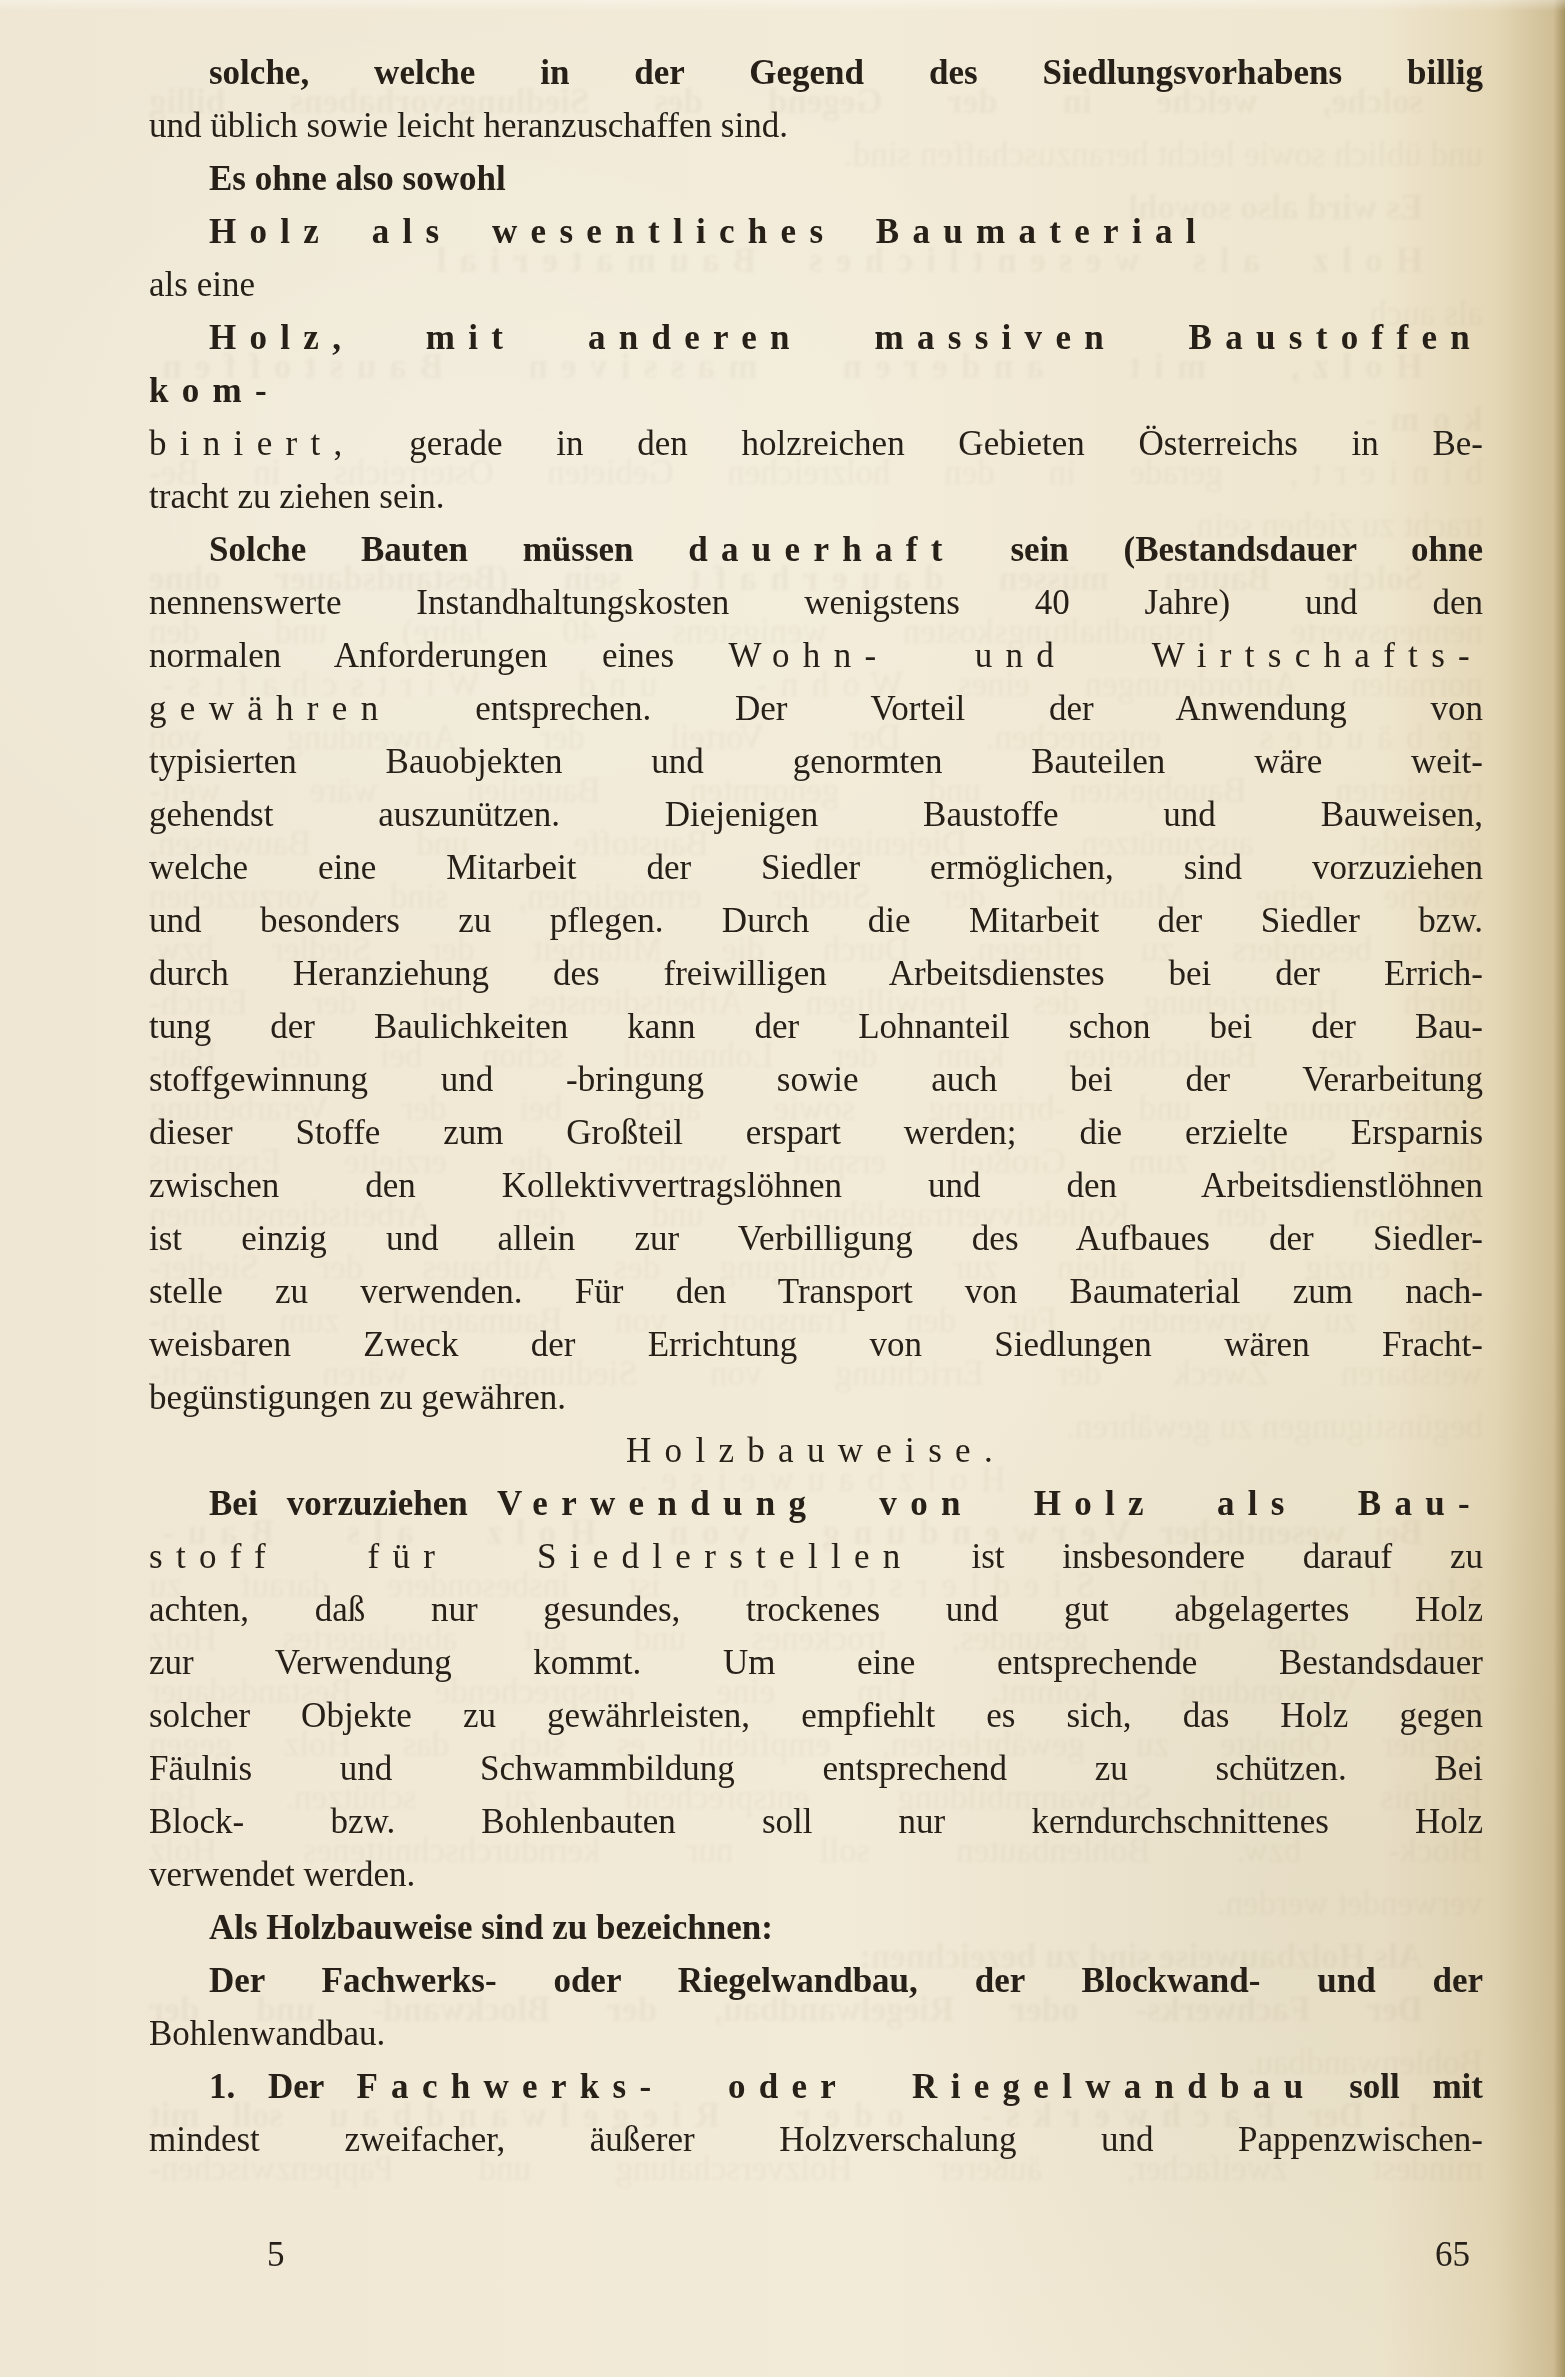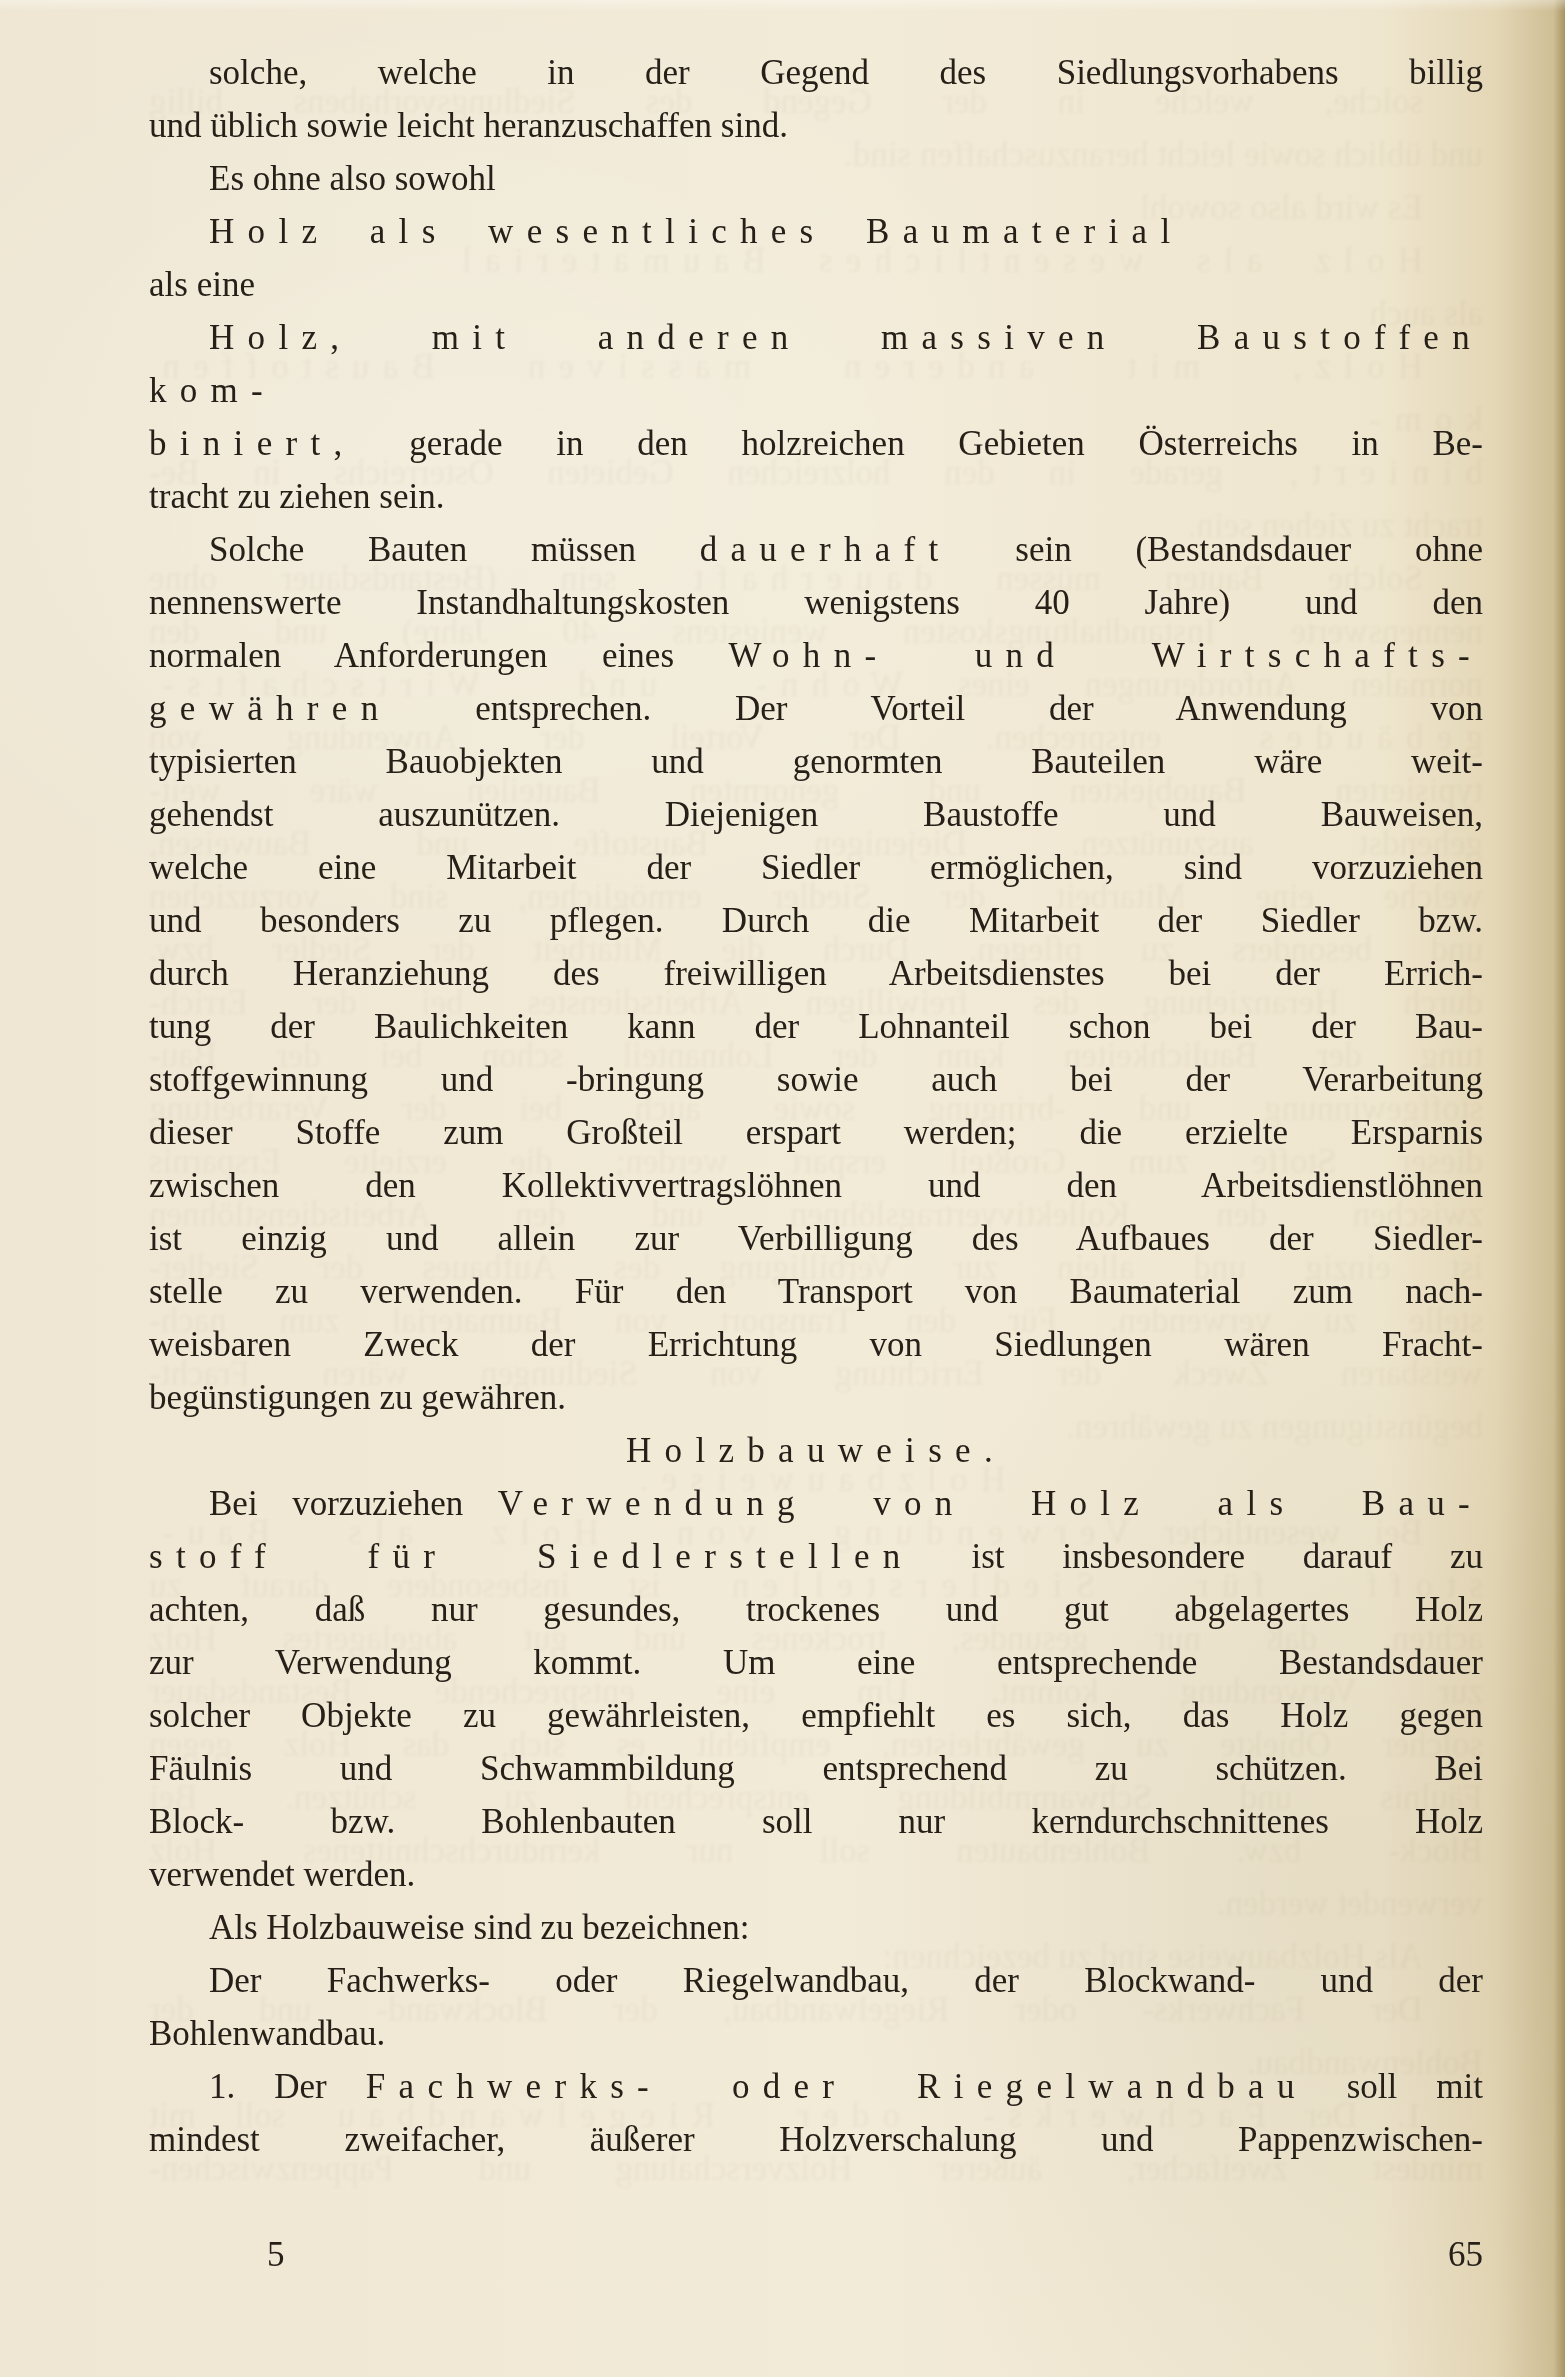--- a/index.html
+++ b/index.html
@@ -48,37 +48,37 @@
     width: 1334px;
     z-index: 3;
     font-size: 35px;
     line-height: 53px;
     color: #262019;
   }
 
   .line { text-align: justify; text-align-last: justify; }
   .line.end { text-align-last: left; }
   .line.center { text-align: left; text-align-last: center; }
-  .line.indent { text-indent: 60px; }
+  .line.indent { text-indent: 60px; font-weight: bold; }
 
   
   .sp { letter-spacing: 0.38em; word-spacing: 0.5em; }
 
   .footer {
     position: absolute;
     left: 149px;
     top: 2235px;
     width: 1334px;
     height: 55px;
     z-index: 3;
     font-size: 35px;
     color: #262019;
   }
   .sig { position: absolute; left: 118px; top: 0; }
-  .pagenum { position: absolute; right: 0; top: 0; }
+  .pagenum { position: absolute; right: 13px; top: 0; }
 </style>
 </head>
 <body>
 
 <div class="scan">
   <div class="paper"></div>
   <div class="bleed" aria-hidden="true">
       <div class="line indent"><span>solche, welche in der Gegend des Siedlungsvorhabens billig</span></div>
       <div class="line end"><span>und üblich sowie leicht heranzuschaffen sind.</span></div>
       <div class="line indent end"><span>Es wird also sowohl</span></div>

